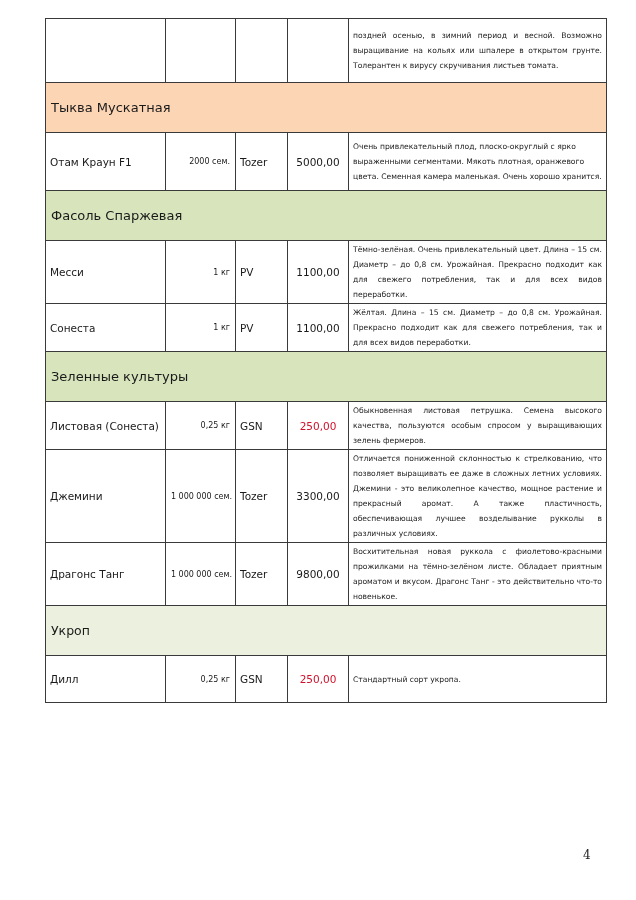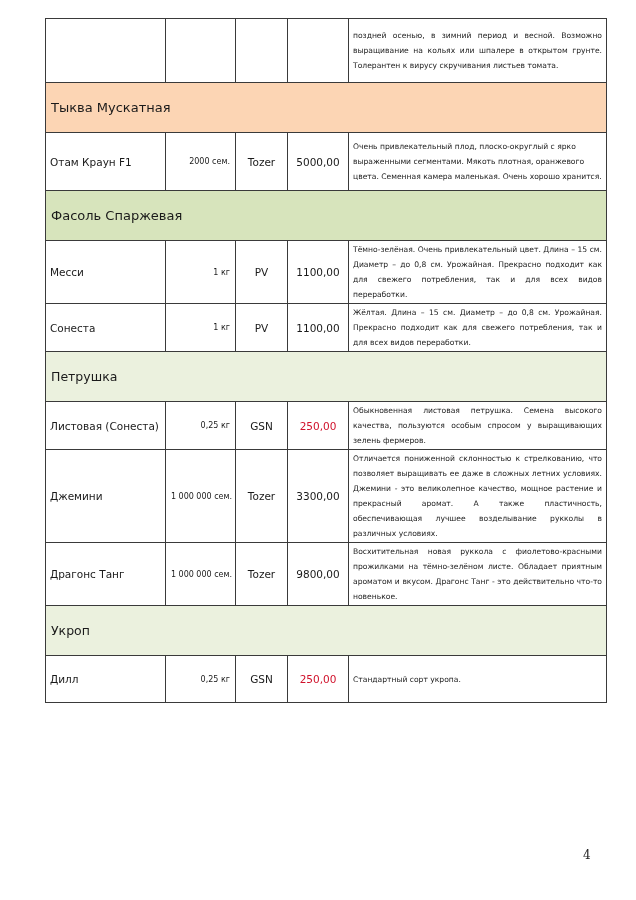--- a/index.html
+++ b/index.html
@@ -36,21 +36,21 @@
       overflow: hidden;
     }
     col.c1 { width: 120px; }
     col.c2 { width: 70px; }
     col.c3 { width: 52px; }
     col.c4 { width: 61px; }
     col.c5 { width: 258px; }
 
     .name { font-size: 10.5px; }
     .qty { font-size: 8px; text-align: right; padding-right: 5px !important; }
-    .supplier { font-size: 10.5px; text-align: center; }
+    .supplier { font-size: 10.5px; text-align: left; }
     .price { font-size: 10.5px; text-align: center; padding-right: 4px !important; }
     .price.red { color: #d0112b; }
     .desc {
       font-size: 7.6px;
       line-height: 15px;
       text-align: justify;
       padding: 1px 4px !important;
       color: #222;
     }
 
@@ -122,24 +122,24 @@
       </tr>
 
       <tr style="height:46px">
         <td class="name">Сонеста</td>
         <td class="qty">1 кг</td>
         <td class="supplier">PV</td>
         <td class="price">1100,00</td>
         <td class="desc">Жёлтая. Длина – 15 см. Диаметр – до 0,8 см. Урожайная. Прекрасно подходит как для свежего потребления, так и для всех видов переработки.</td>
       </tr>
 
+      <tr class="cat cat-green" style="height:37px">
+        <td colspan="5">Зеленные культуры</td>
+      </tr>
 
-      <tr class="sub" style="height:24px">
-        <td colspan="5">Петрушка</td>
-      </tr>
 
       <tr style="height:45px">
         <td class="name">Листовая (Сонеста)</td>
         <td class="qty">0,25 кг</td>
         <td class="supplier">GSN</td>
         <td class="price red">250,00</td>
         <td class="desc">Обыкновенная листовая петрушка. Семена высокого качества, пользуются особым спросом у выращивающих зелень фермеров.</td>
       </tr>
 
 

